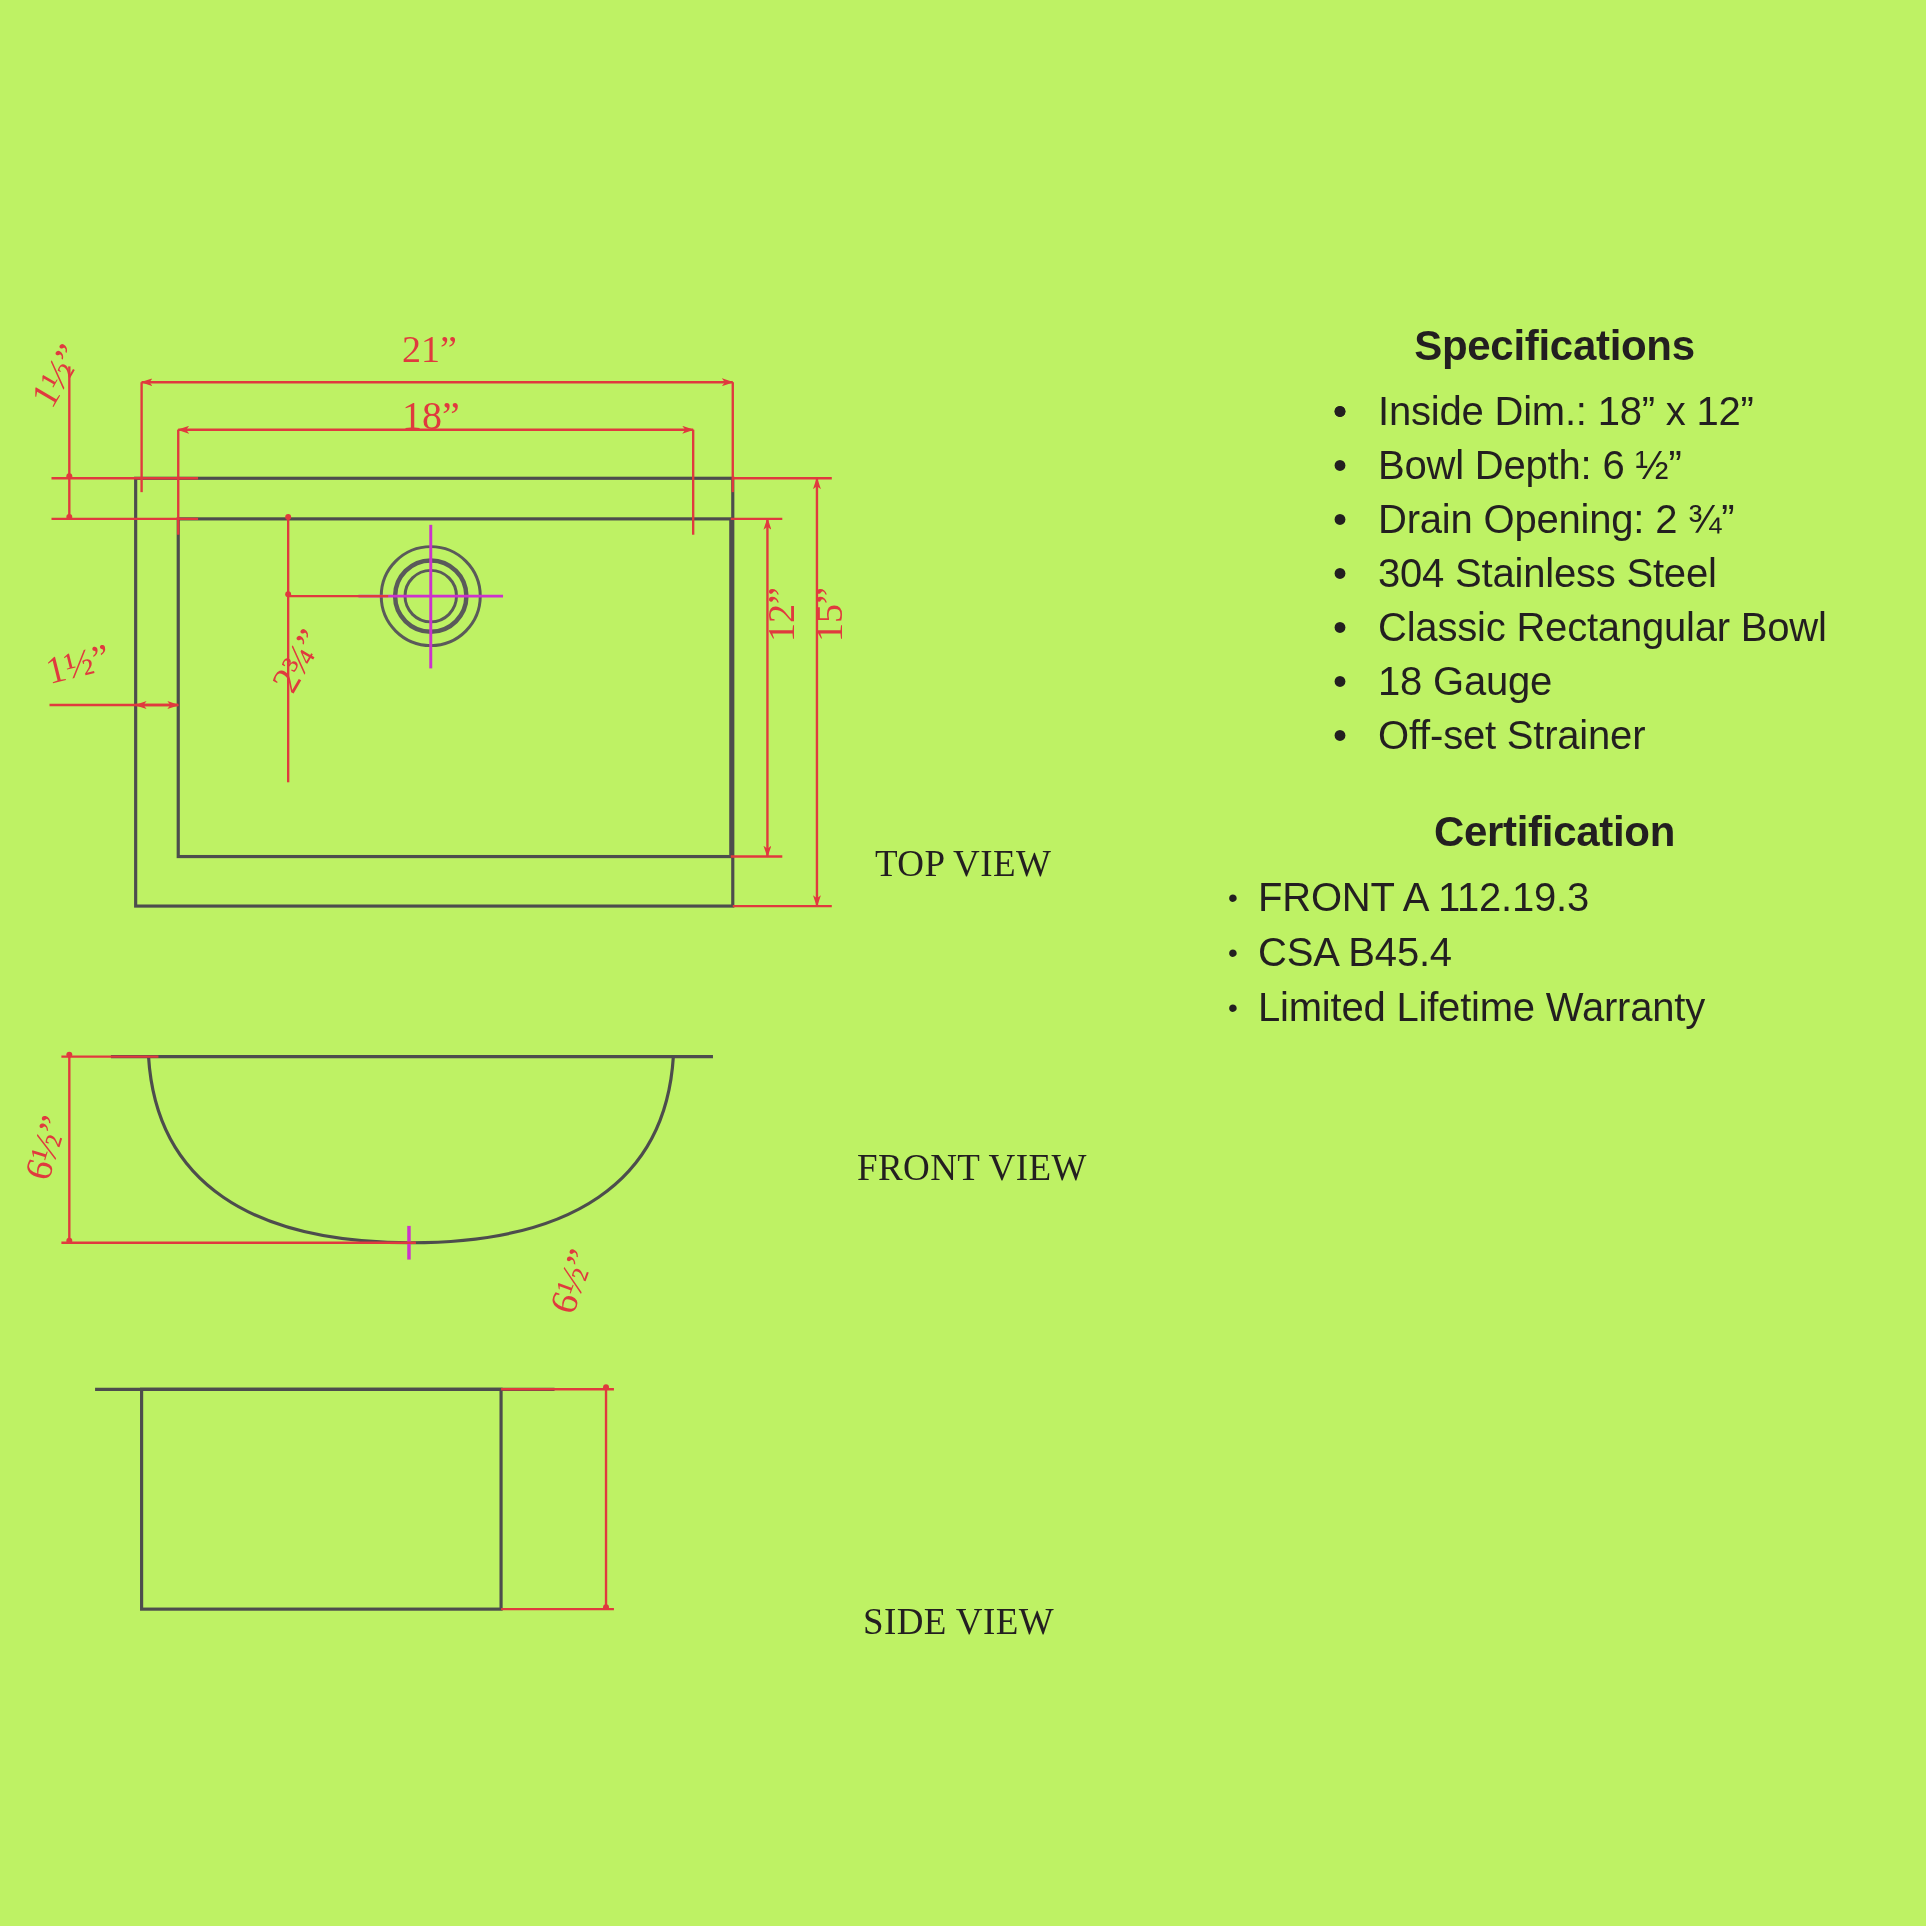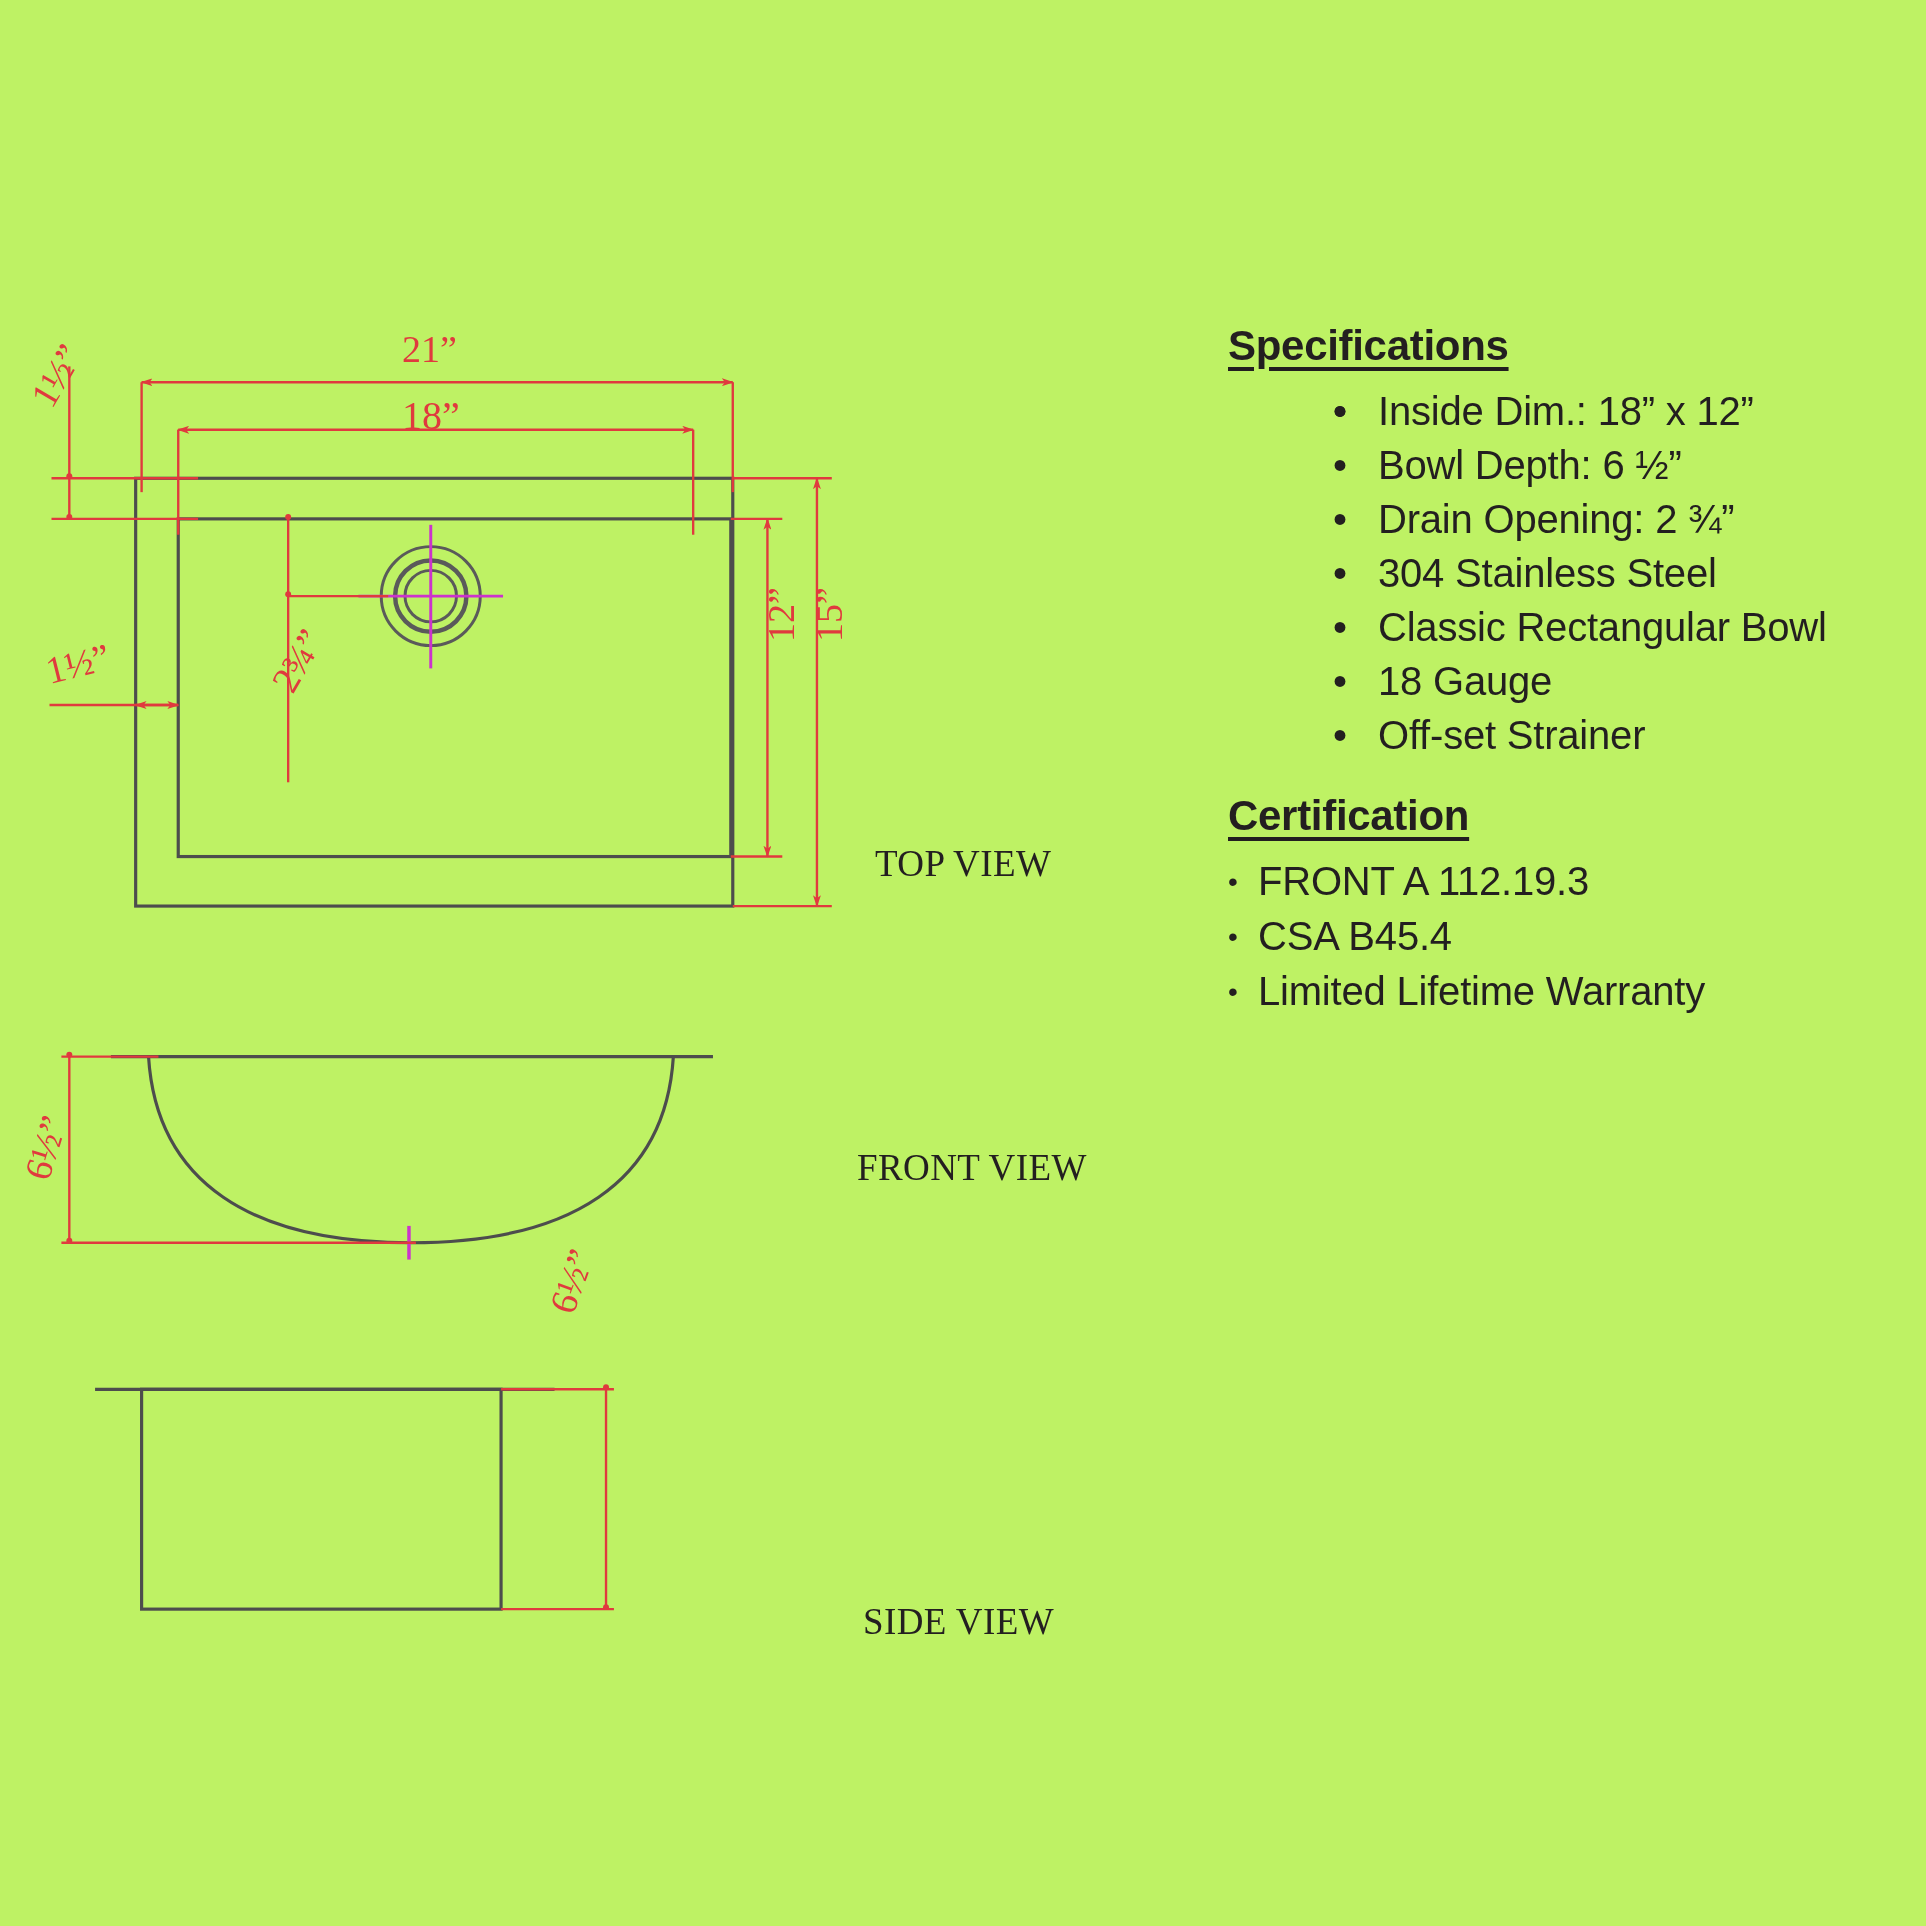--- a/index.html
+++ b/index.html
@@ -75,24 +75,24 @@
     position: absolute;
     left: 1228px;
     top: 322px;
     width: 653px;
     color: #231f20;
   }
   .panel-heading {
     font-family: "Liberation Sans", sans-serif;
     font-weight: bold;
     font-size: 42px;
-    text-decoration: underline;
     text-underline-offset: 7px;
     margin: 0 0 14px 0;
     letter-spacing: -0.3px;
+    text-align: center;
   }
   ul.spec-list {
     list-style: none;
     margin: 0;
     padding: 0 0 0 99px;
   }
   ul.spec-list li {
     position: relative;
     font-family: "Liberation Sans", sans-serif;
     font-size: 40px;
@@ -102,21 +102,21 @@
     white-space: nowrap;
   }
   ul.spec-list li .bullet {
     position: absolute;
     left: 6px;
     top: 0;
     font-size: 40px;
     line-height: 54px;
   }
 
-  #cert-block { margin-top: 30px; }
+  #cert-block { margin-top: 46px; }
   ul.cert-list {
     list-style: none;
     margin: 0;
     padding: 0;
   }
   ul.cert-list li {
     position: relative;
     font-family: "Liberation Sans", sans-serif;
     font-size: 40px;
     line-height: 55px;

